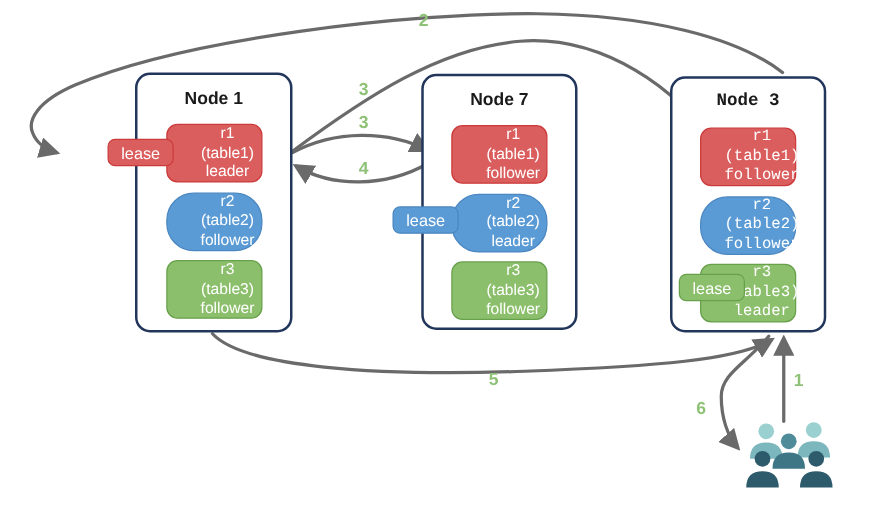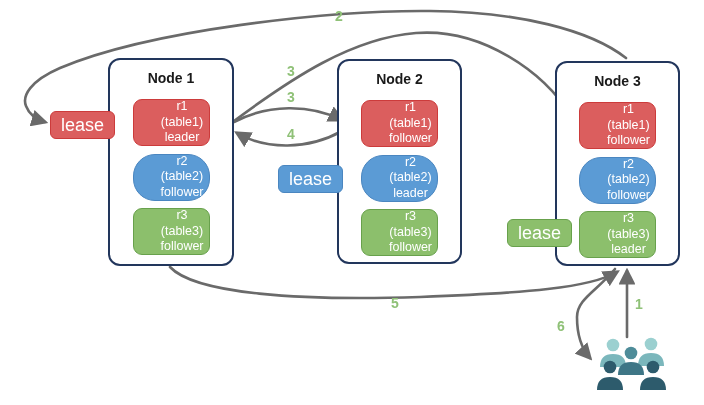--- a/index.html
+++ b/index.html
@@ -17,22 +17,23 @@
   .node-title{font-size:14px;font-weight:bold;color:#1a1a1a;margin:4px 0 13px 0;}
   .range{
     width:77px;height:47px;border-radius:9px;display:flex;flex-direction:column;
     align-items:center;justify-content:center;color:#fff;font-size:12.5px;line-height:1.25;
     box-sizing:border-box;border:1.5px solid transparent;margin-bottom:7.5px;text-align:center;padding-left:22px;
   }
   .range[data-color="red"]{background:var(--red);border-color:var(--red-border);}
   .range[data-color="blue"]{background:var(--blue);border-color:var(--blue-border);border-radius:22px;}
   .range[data-color="green"]{background:var(--green);border-color:var(--green-border);text-align:center;}
   .lease{
-    position:absolute;padding:2.5px 10px;border-radius:6px;color:#fff;font-size:18px;
+    position:absolute;padding:2.5px 10px;border-radius:6px;color:#fff;font-size:13px;
     border:1.5px solid transparent;
+    margin-left:36px;
   }
   .lease[data-color="red"]{background:var(--red);border-color:var(--red-border);}
   .lease[data-color="blue"]{background:var(--blue);border-color:var(--blue-border);}
   .lease[data-color="green"]{background:var(--green);border-color:var(--green-border);}
   .step{
     position:absolute;color:var(--step-label);font-size:14px;font-weight:bold;
     width:14px;text-align:center;
   }
   .users{position:absolute;left:588px;top:336px;}
   .ph-light{fill:var(--people-light);}
@@ -71,36 +72,36 @@
       <span>r2 (table2)</span>
       <span>follower</span>
     </div>
     <div class="range" data-color="green">
       <span>r3 (table3)</span>
       <span>follower</span>
     </div>
   </div>
 
   <div class="node" style="left:337px;top:59px;width:125px;height:205px;">
-    <div class="node-title">Node 2</div>
+    <div class="node-title">Node 7</div>
     <div class="range" data-color="red">
       <span>r1 (table1)</span>
       <span>follower</span>
     </div>
     <div class="range" data-color="blue">
       <span>r2 (table2)</span>
       <span>leader</span>
     </div>
     <div class="range" data-color="green">
       <span>r3 (table3)</span>
       <span>follower</span>
     </div>
   </div>
 
-  <div class="node" style="left:555px;top:61px;width:125px;height:205px;">
+  <div class="node" style="left:536px;top:61px;width:125px;height:205px;font-family:Liberation Mono, monospace;">
     <div class="node-title">Node 3</div>
     <div class="range" data-color="red">
       <span>r1 (table1)</span>
       <span>follower</span>
     </div>
     <div class="range" data-color="blue">
       <span>r2 (table2)</span>
       <span>follower</span>
     </div>
     <div class="range" data-color="green">

